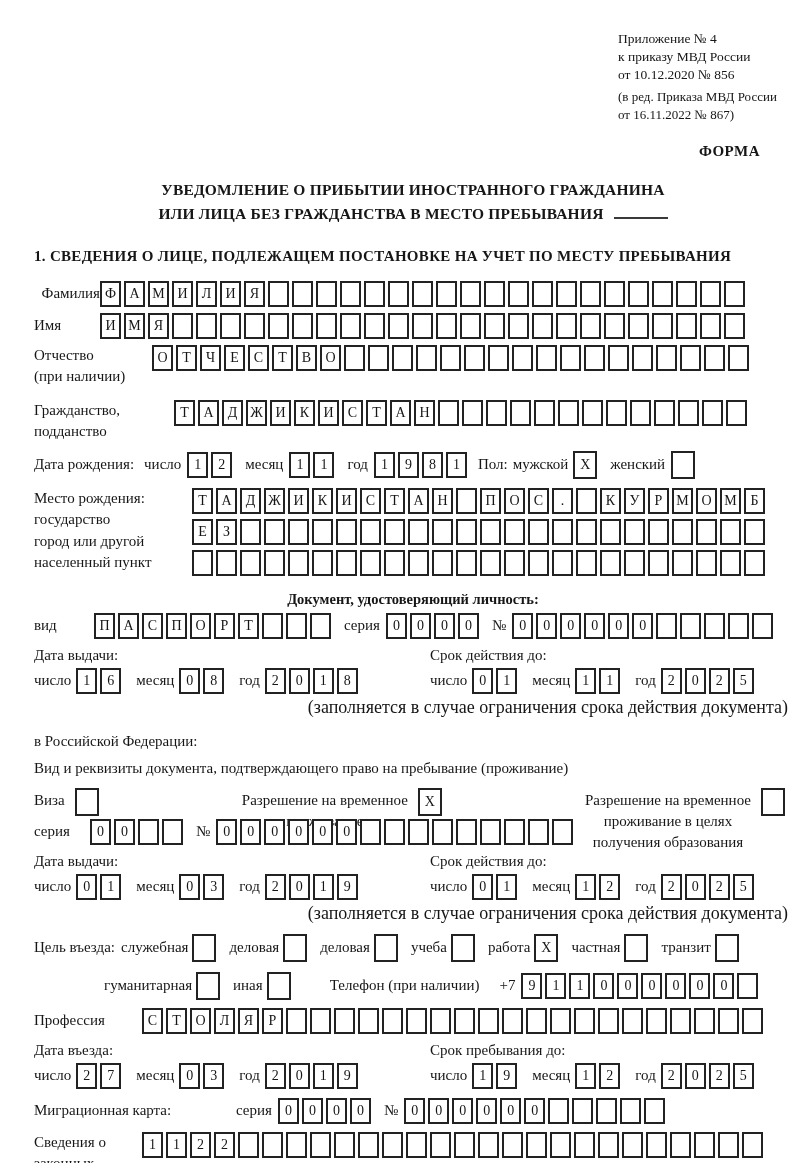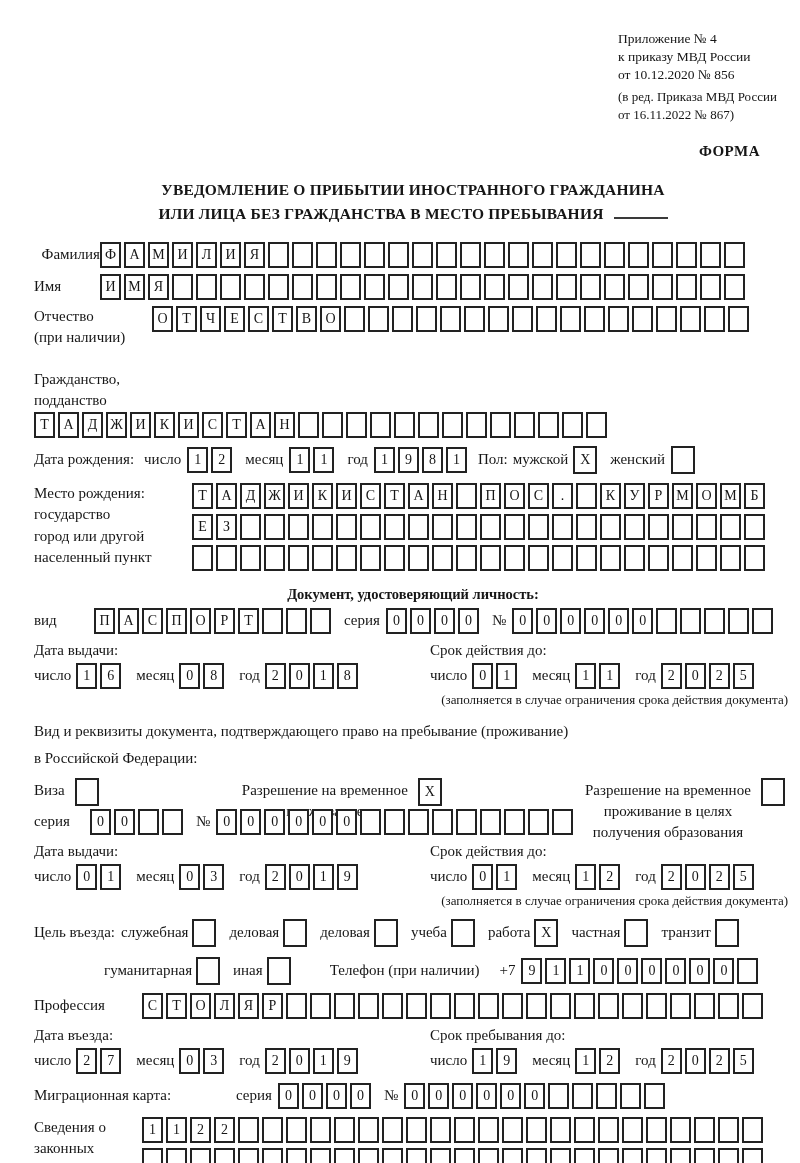--- a/index.html
+++ b/index.html
@@ -40,21 +40,21 @@
 
   .inl { margin:0 6px 0 10px; }
 
   .dates-pair { display:flex; margin-top:8px; }
   .dategrp.left { width:372px; }
   .dategrp.right { width:368px; margin-left:30px; }
   .dategrp-heading { text-align:left; font-size:15px; margin-bottom:4px; }
   .daterow { display:flex; align-items:center; }
   .dlbl { margin-right:5px; }
   .gap { margin-left:12px; }
-  .note { text-align:right; font-size:13px; margin-top:3px; padding-right:4px; }
+  .note { text-align:right; font-size:18px; margin-top:3px; padding-right:4px; }
 
   .intro { margin-top:10px; line-height:1.8; }
 
   .opts-row { display:flex; align-items:flex-start; justify-content:space-between; margin-top:8px; padding-right:4px; }
   .opt { display:flex; align-items:flex-start; }
   .opt-label { text-align:center; line-height:21px; }
   .opt-label span { display:block; }
   .opt .cells { margin-left:10px; margin-top:-2px; }
 
   .purpose-row { display:flex; align-items:center; margin-top:10px; }
@@ -84,20 +84,21 @@
 
   <div class="forma">ФОРМА</div>
 
   <div class="title">
     <div>УВЕДОМЛЕНИЕ О ПРИБЫТИИ ИНОСТРАННОГО ГРАЖДАНИНА</div>
     <div>
       <span>ИЛИ ЛИЦА БЕЗ ГРАЖДАНСТВА В МЕСТО ПРЕБЫВАНИЯ</span><span class="blank-line"></span>
     </div>
   </div>
 
+  <div class="sec-heading">1. СВЕДЕНИЯ О ЛИЦЕ, ПОДЛЕЖАЩЕМ ПОСТАНОВКЕ НА УЧЕТ ПО МЕСТУ ПРЕБЫВАНИЯ</div>
 
   <div class="row" style="margin-top:16px;text-align:right;">
     <div class="lbl w66">Фамилия</div>
     <div class="cells">
         <span class="cell">Ф</span>
         <span class="cell">А</span>
         <span class="cell">М</span>
         <span class="cell">И</span>
         <span class="cell">Л</span>
         <span class="cell">И</span>
@@ -185,21 +186,21 @@
         <span class="cell"></span>
         <span class="cell"></span>
         <span class="cell"></span>
         <span class="cell"></span>
         <span class="cell"></span>
         <span class="cell"></span>
         <span class="cell"></span>
       </div>
   </div>
 
-  <div class="row top" style="margin-top:20px;flex-direction:column;">
+  <div class="row top" style="margin-top:12px;">
     <div class="lbl2 w140">
       <div>Гражданство,</div>
       <div>подданство</div>
     </div>
     <div class="cells">
         <span class="cell">Т</span>
         <span class="cell">А</span>
         <span class="cell">Д</span>
         <span class="cell">Ж</span>
         <span class="cell">И</span>
@@ -425,22 +426,22 @@
             <span class="cell">0</span>
             <span class="cell">2</span>
             <span class="cell">5</span>
           </div>
       </div>
     </div>
   </div>
   <div class="note">(заполняется в случае ограничения срока действия документа)</div>
 
   <div class="intro">
+    <div>в Российской Федерации:</div>
     <div>Вид и реквизиты документа, подтверждающего право на пребывание (проживание)</div>
-    <div>в Российской Федерации:</div>
   </div>
 
   <div class="opts-row">
     <div class="opt">
       <div class="opt-label">
           <span>Виза</span>
         </div>
       <div class="cells checkbox">
           <span class="cell"></span>
         </div>

